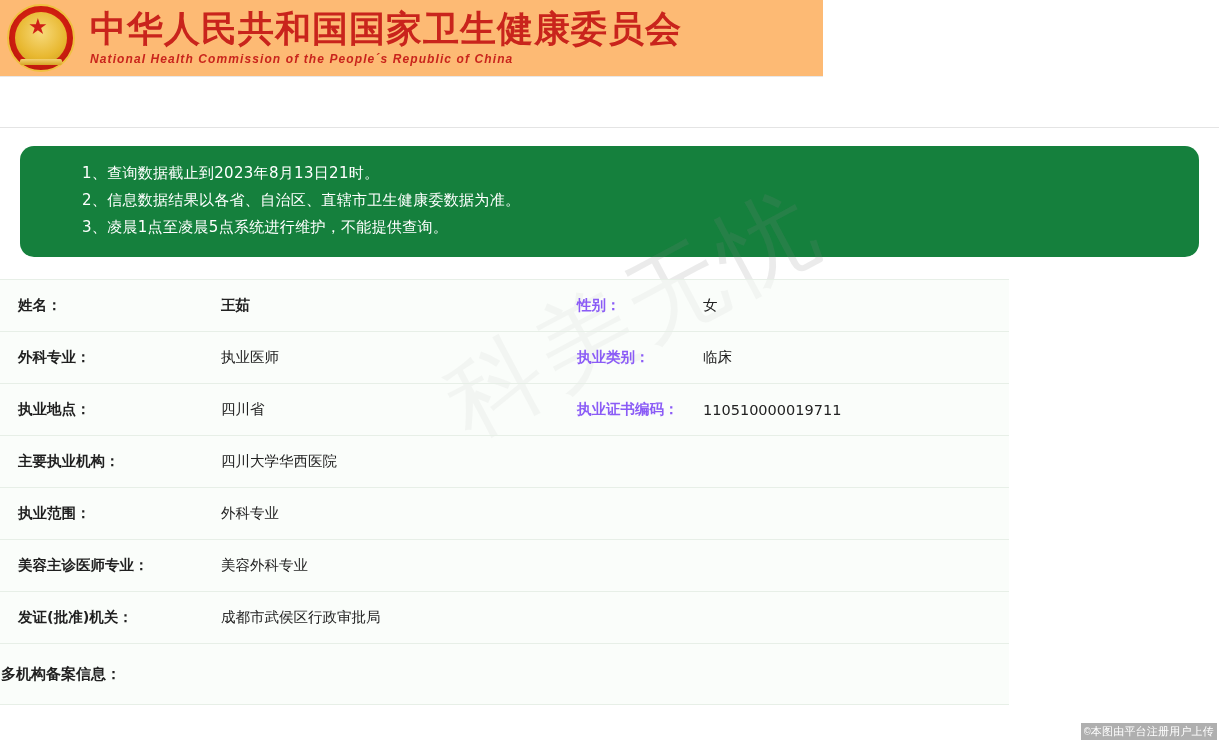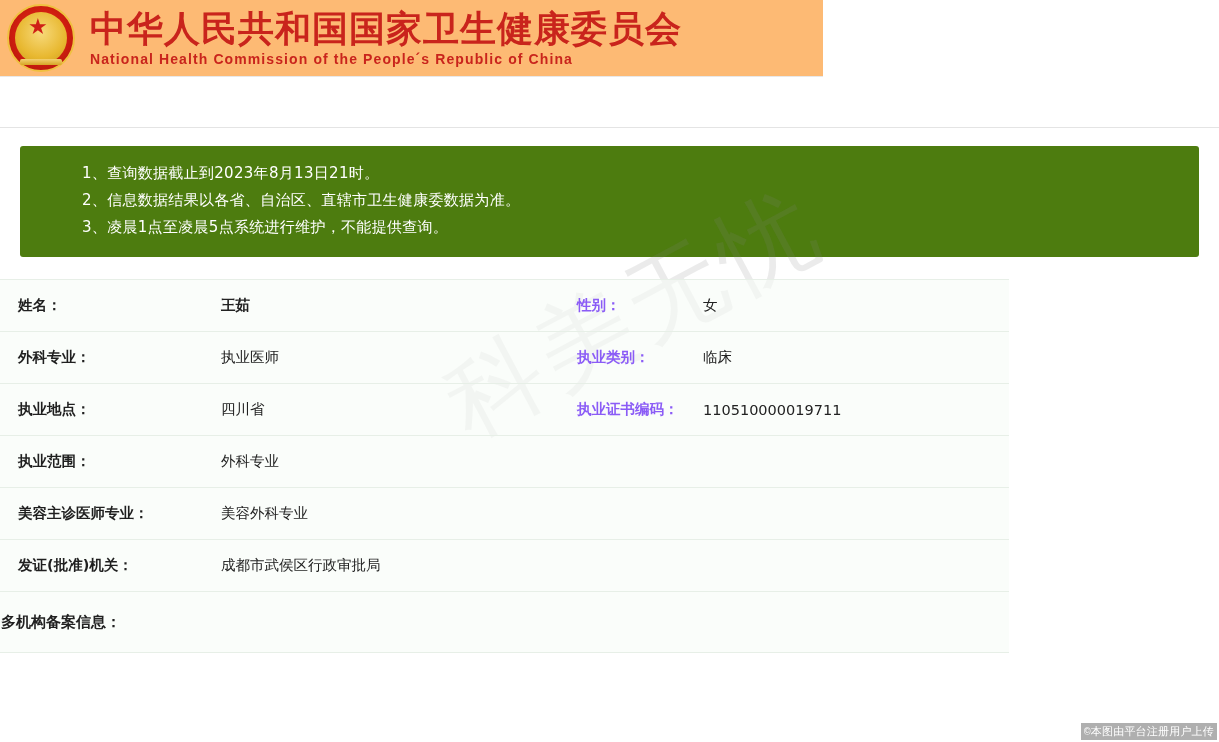--- a/index.html
+++ b/index.html
@@ -80,39 +80,40 @@
     font-family: "DejaVu Sans", sans-serif;
     font-size: 36px;
     font-weight: bold;
     color: #c9241c;
     letter-spacing: 1px;
     line-height: 42px;
     white-space: nowrap;
   }
   .header-en {
     font-family: "Liberation Sans", sans-serif;
-    font-size: 14px;
+    font-size: 12px;
     font-weight: bold;
     color: #c9241c;
     letter-spacing: 1.1px;
     line-height: 18px;
     white-space: nowrap;
+    font-style: italic;
   }
   .header-spacer {
     height: 50px;
     background: #fff;
     border-bottom: 1px solid #e4e4e4;
   }
 
   
   .notice {
     margin: 18px 20px 0 20px;
-    background: #4d7c0f;
+    background: #15803d;
     color: #ffffff;
-    border-radius: 3px;
+    border-radius: 14px;
     padding: 14px 0 16px 0;
   }
   .notice-line {
     font-size: 15px;
     line-height: 27px;
     padding-left: 62px;
     font-family: "DejaVu Sans", sans-serif;
     letter-spacing: 0.3px;
   }
 
@@ -240,20 +241,24 @@
     <td class="label2">执业类别：</td>
     <td class="value2">临床</td>
   </tr>
   <tr>
     <td class="label">执业地点：</td>
     <td class="value first">四川省</td>
     <td class="label2">执业证书编码：</td>
     <td class="value2">110510000019711</td>
   </tr>
   <tr class="row-merged">
+    <td class="label">主要执业机构：</td>
+    <td class="value" colspan="3">四川大学华西医院</td>
+  </tr>
+  <tr class="row-merged">
     <td class="label">执业范围：</td>
     <td class="value" colspan="3">外科专业</td>
   </tr>
   <tr class="row-merged">
     <td class="label wide">美容主诊医师专业：</td>
     <td class="value" colspan="3">美容外科专业</td>
   </tr>
   <tr class="row-merged">
     <td class="label wide">发证(批准)机关：</td>
     <td class="value" colspan="3">成都市武侯区行政审批局</td>

